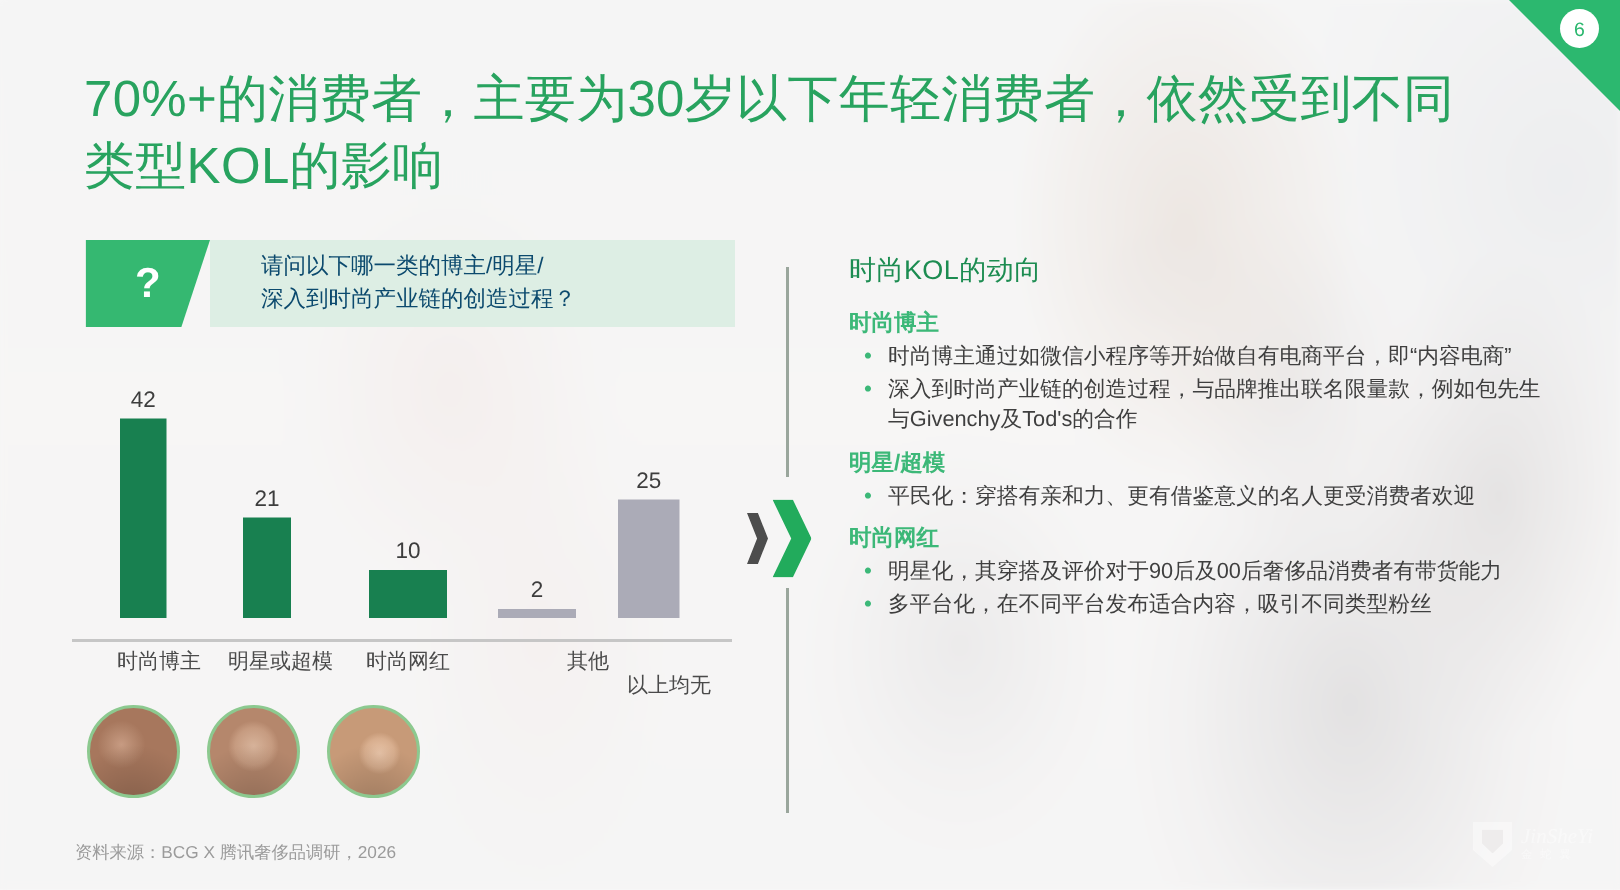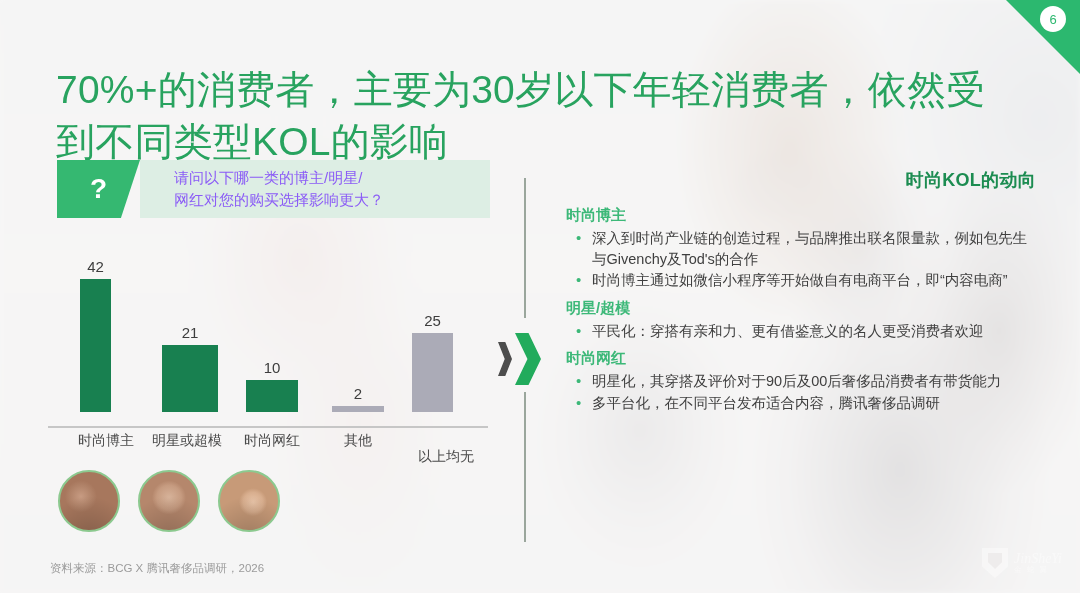--- a/index.html
+++ b/index.html
@@ -47,39 +47,38 @@
     position: absolute; top: 6px; right: 14px;
     width: 26px; height: 26px; border-radius: 50%;
     background: #ffffff;
     display: flex; align-items: center; justify-content: center;
     font-size: 13px; color: #2cb86f; font-weight: 400;
   }
 
   
   .title {
     position: absolute; left: 56px; top: 44px; width: 930px;
-    font-size: 39px; line-height: 1.33;
+    font-size: 34px; line-height: 1.33;
     color: #28a35f; font-weight: 400;
     letter-spacing: 0.2px;
-    margin-top: 20px;
   }
 
   
   .qbox { position: absolute; left: 57px; top: 160px; height: 58px; display: flex; }
   .qmark {
     width: 83px; height: 58px;
     background: #35b871;
     color: #fff; font-size: 28px; font-weight: 700;
     display: flex; align-items: center; justify-content: center;
     clip-path: polygon(0 0, 100% 0, 77% 100%, 0 100%);
   }
   .qtext {
     width: 350px; height: 58px;
     background: rgba(218,237,225,0.88);
-    color: #8b5cf6; font-size: 15px; line-height: 1.45;
+    color: #0c4a6e; font-size: 15px; line-height: 1.45;
     display: flex; flex-direction: column; justify-content: center;
     padding-left: 34px;
   }
 
   
   .chart { position: absolute; left: 48px; top: 232px; width: 440px; height: 208px; }
   .bars { position: absolute; left: 0; bottom: 14px; width: 440px; height: 186px; }
   .bar-slot {
     position: absolute; bottom: 0;
     display: flex; flex-direction: column; justify-content: flex-end; align-items: center;
@@ -132,21 +131,21 @@
     clip-path: polygon(0 0, 52% 0, 100% 50%, 52% 100%, 0 100%, 48% 50%);
   }
   .chev-big {
     width: 26px; height: 52px; background: #22ab5c; margin-left: 3px;
     clip-path: polygon(0 0, 52% 0, 100% 50%, 52% 100%, 0 100%, 48% 50%);
   }
 
   
   .panel { position: absolute; left: 566px; top: 168px; width: 470px; }
   .panel-title {
-    text-align: right; font-size: 18px; font-weight: 700;
+    text-align: left; font-size: 18px; font-weight: 400;
     color: #1c8c51; margin-bottom: 14px; letter-spacing: 0.3px;
   }
   .sec-head {
     font-size: 15px; font-weight: 700; color: #3cb878; margin-top: 8px; margin-bottom: 3px;
   }
   .sec-head.first { margin-top: 0; }
   ul.sec-list { list-style: none; margin: 0 0 6px 0; padding: 0; }
   ul.sec-list li {
     position: relative; padding-left: 26px; margin-bottom: 1px;
     font-size: 14.5px; line-height: 1.42; color: #3f3f3f;
@@ -190,31 +189,31 @@
 
   <div class="corner-triangle"></div>
   <div class="page-badge">6</div>
 
   <div class="title">70%+的消费者，主要为30岁以下年轻消费者，依然受到不同类型KOL的影响</div>
 
   <div class="qbox">
     <div class="qmark">?</div>
     <div class="qtext">
       <span>请问以下哪一类的博主/明星/</span>
-      <span>网红对您的购买选择影响更大？</span>
+      <span>深入到时尚产业链的创造过程？</span>
     </div>
   </div>
 
   <div class="chart">
     <div class="bars" id="bars-layer">
         <div class="bar-slot" style="left: 32px; width: 31px; bottom: 14px;">
           <div class="bar-val">42</div>
           <div class="bar-rect" style="height: 133px; background: rgb(24, 128, 80);"></div>
         </div>
-        <div class="bar-slot" style="left: 114px; width: 56px; bottom: 14px;">
+        <div class="bar-slot" style="left: 114px; width: 32px; bottom: 14px;">
           <div class="bar-val">21</div>
           <div class="bar-rect" style="height: 67px; background: rgb(24, 128, 80);"></div>
         </div>
         <div class="bar-slot" style="left: 198px; width: 52px; bottom: 14px;">
           <div class="bar-val">10</div>
           <div class="bar-rect" style="height: 32px; background: rgb(24, 128, 80);"></div>
         </div>
         <div class="bar-slot" style="left: 284px; width: 52px; bottom: 14px;">
           <div class="bar-val">2</div>
           <div class="bar-rect" style="height: 6px; background: rgb(171, 171, 183);"></div>
@@ -222,21 +221,21 @@
         <div class="bar-slot" style="left: 364px; width: 41px; bottom: 14px; text-align: center;">
           <div class="bar-val">25</div>
           <div class="bar-rect" style="height: 79px; background: rgb(171, 171, 183);"></div>
         </div>
       </div>
     <div class="axis-line"></div>
     <div class="xlabels" id="xlabels-layer">
         <div class="xlabel" style="left: 10px; width: 96px;">时尚博主</div>
         <div class="xlabel" style="left: 91px; width: 96px;">明星或超模</div>
         <div class="xlabel" style="left: 176px; width: 96px;">时尚网红</div>
-        <div class="xlabel" style="left: 262px; width: 96px;">其他</div>
+        <div class="xlabel" style="left: 262px; width: 96px; text-align: right;">其他</div>
         <div class="xlabel" style="left: 350px; width: 96px; margin-top: 16px;">以上均无</div>
       </div>
   </div>
 
   <div class="avatars">
     <div class="avatar av1"></div>
     <div class="avatar av2"></div>
     <div class="avatar av3"></div>
   </div>
 
@@ -245,31 +244,31 @@
   <div class="arrow-wrap">
     <div class="chev-small"></div>
     <div class="chev-big"></div>
   </div>
 
   <div class="panel">
     <div class="panel-title">时尚KOL的动向</div>
     <div id="sections-layer">
         <div class="sec-head first">时尚博主</div>
         <ul class="sec-list">
+          <li>时尚博主通过如微信小程序等开始做自有电商平台，即“内容电商”</li>
           <li>深入到时尚产业链的创造过程，与品牌推出联名限量款，例如包先生与Givenchy及Tod's的合作</li>
-          <li>时尚博主通过如微信小程序等开始做自有电商平台，即“内容电商”</li>
         </ul>
         <div class="sec-head">明星/超模</div>
         <ul class="sec-list">
           <li>平民化：穿搭有亲和力、更有借鉴意义的名人更受消费者欢迎</li>
         </ul>
         <div class="sec-head">时尚网红</div>
         <ul class="sec-list">
           <li>明星化，其穿搭及评价对于90后及00后奢侈品消费者有带货能力</li>
-          <li>多平台化，在不同平台发布适合内容，腾讯奢侈品调研</li>
+          <li>多平台化，在不同平台发布适合内容，吸引不同类型粉丝</li>
         </ul>
       </div>
   </div>
 
   <div class="source">资料来源：BCG X 腾讯奢侈品调研，2026</div>
 
   <div class="watermark">
     <div class="wm-shield"></div>
     <div class="wm-text">
       <span class="wm-name">JinSheYi</span>

